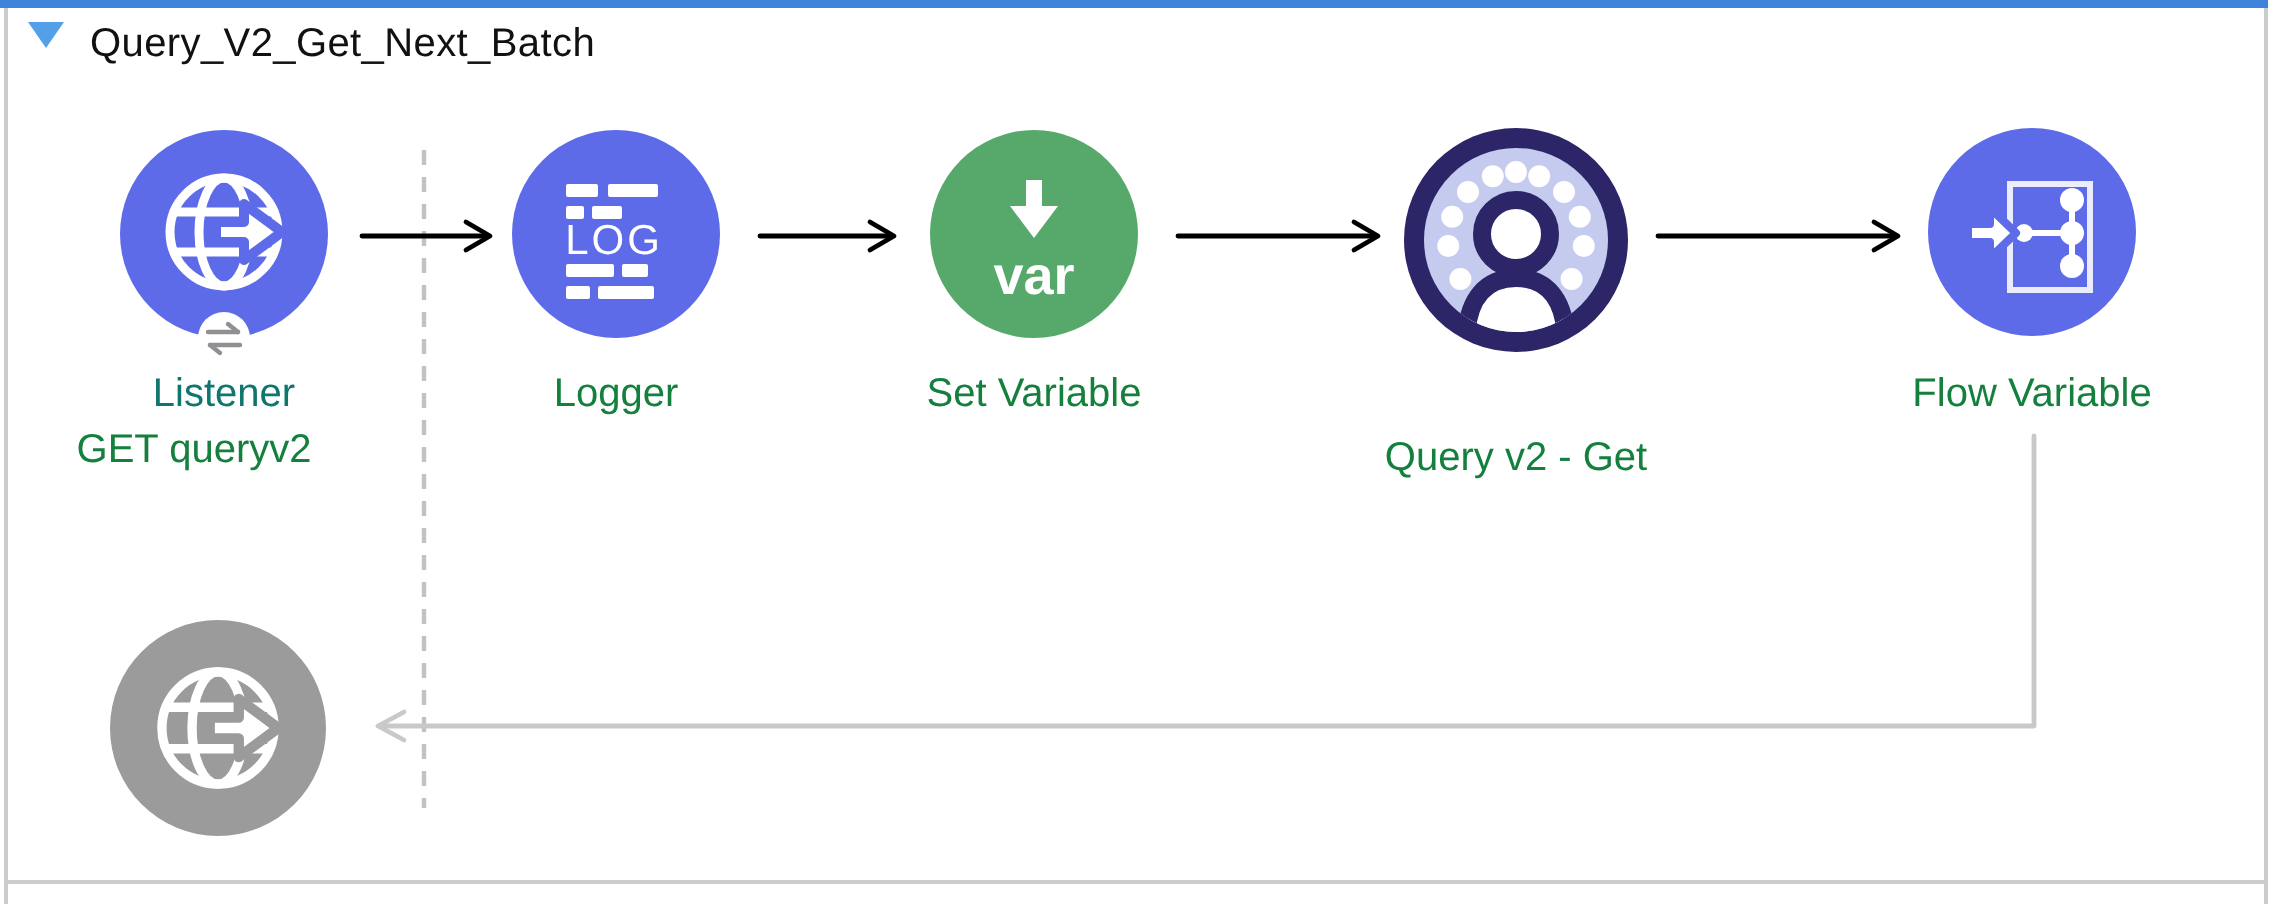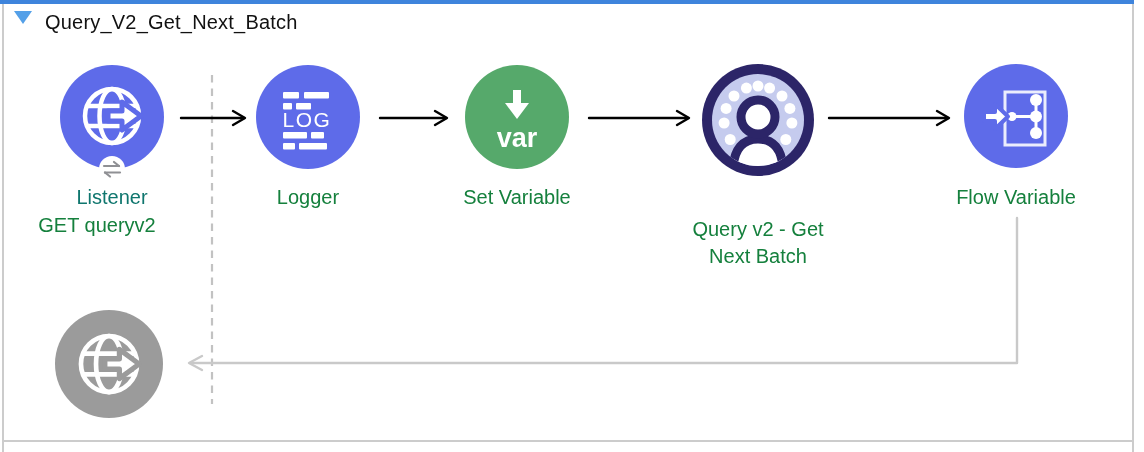--- a/index.html
+++ b/index.html
@@ -122,21 +122,20 @@
           <circle cx="28.2" cy="75.5" r="5.5"></circle>
       </g>
       <g clip-path="url(#qclip)">
         <path d="M 31 108 C 31 84 42 75 56 75 C 70 75 81 84 81 108 Z" fill="#ffffff" stroke="#2C2568" stroke-width="9"></path>
         <circle cx="56" cy="53" r="17" fill="#ffffff" stroke="#2C2568" stroke-width="9"></circle>
       </g>
     </g>
   </svg>
   <div class="node-label" style="left:663px; top:172px;margin-top:44px;">
     <div>Query v2 - Get</div>
-    <div>Next Batch</div>
   </div>
 
   <svg class="node-circle" style="left:964px; top:64px;" width="104" height="104" viewBox="0 0 104 104">
     <circle cx="52" cy="52" r="52" fill="#5E6BE9"></circle>
     <g>
       <rect x="41" y="28" width="40" height="53" fill="none" stroke="rgba(255,255,255,0.88)" stroke-width="3"></rect>
       <line x1="48" y1="52.5" x2="72" y2="52.5" stroke="#ffffff" stroke-width="3"></line>
       <line x1="72" y1="36" x2="72" y2="69" stroke="#ffffff" stroke-width="3"></line>
       <circle cx="48" cy="52.5" r="4.5" fill="#ffffff"></circle>
       <circle cx="72" cy="36" r="6" fill="#ffffff"></circle>

